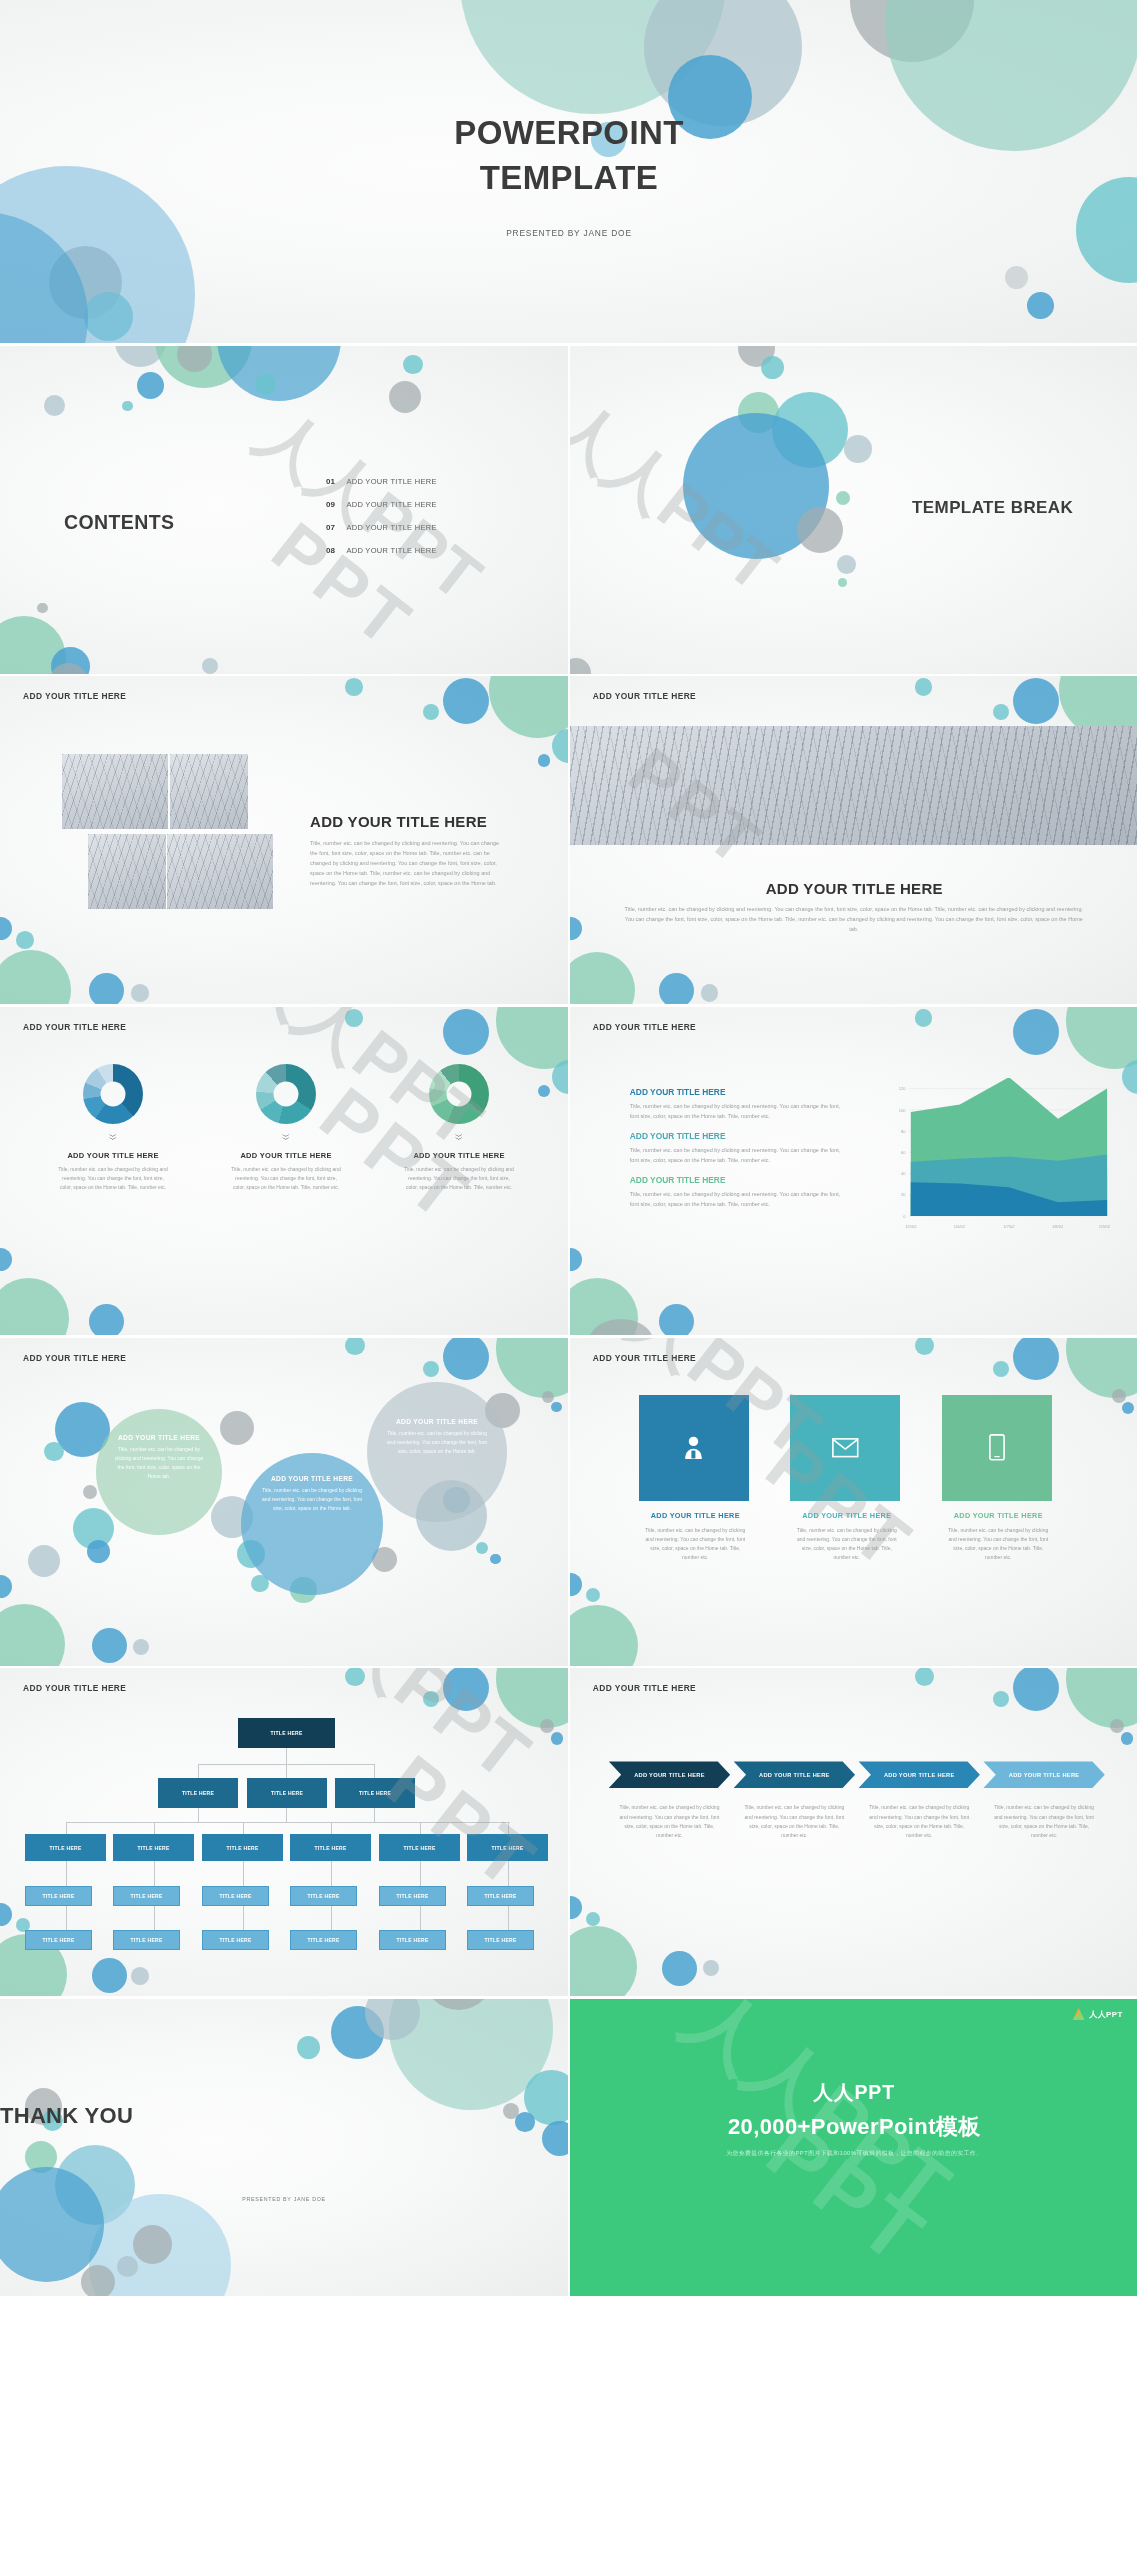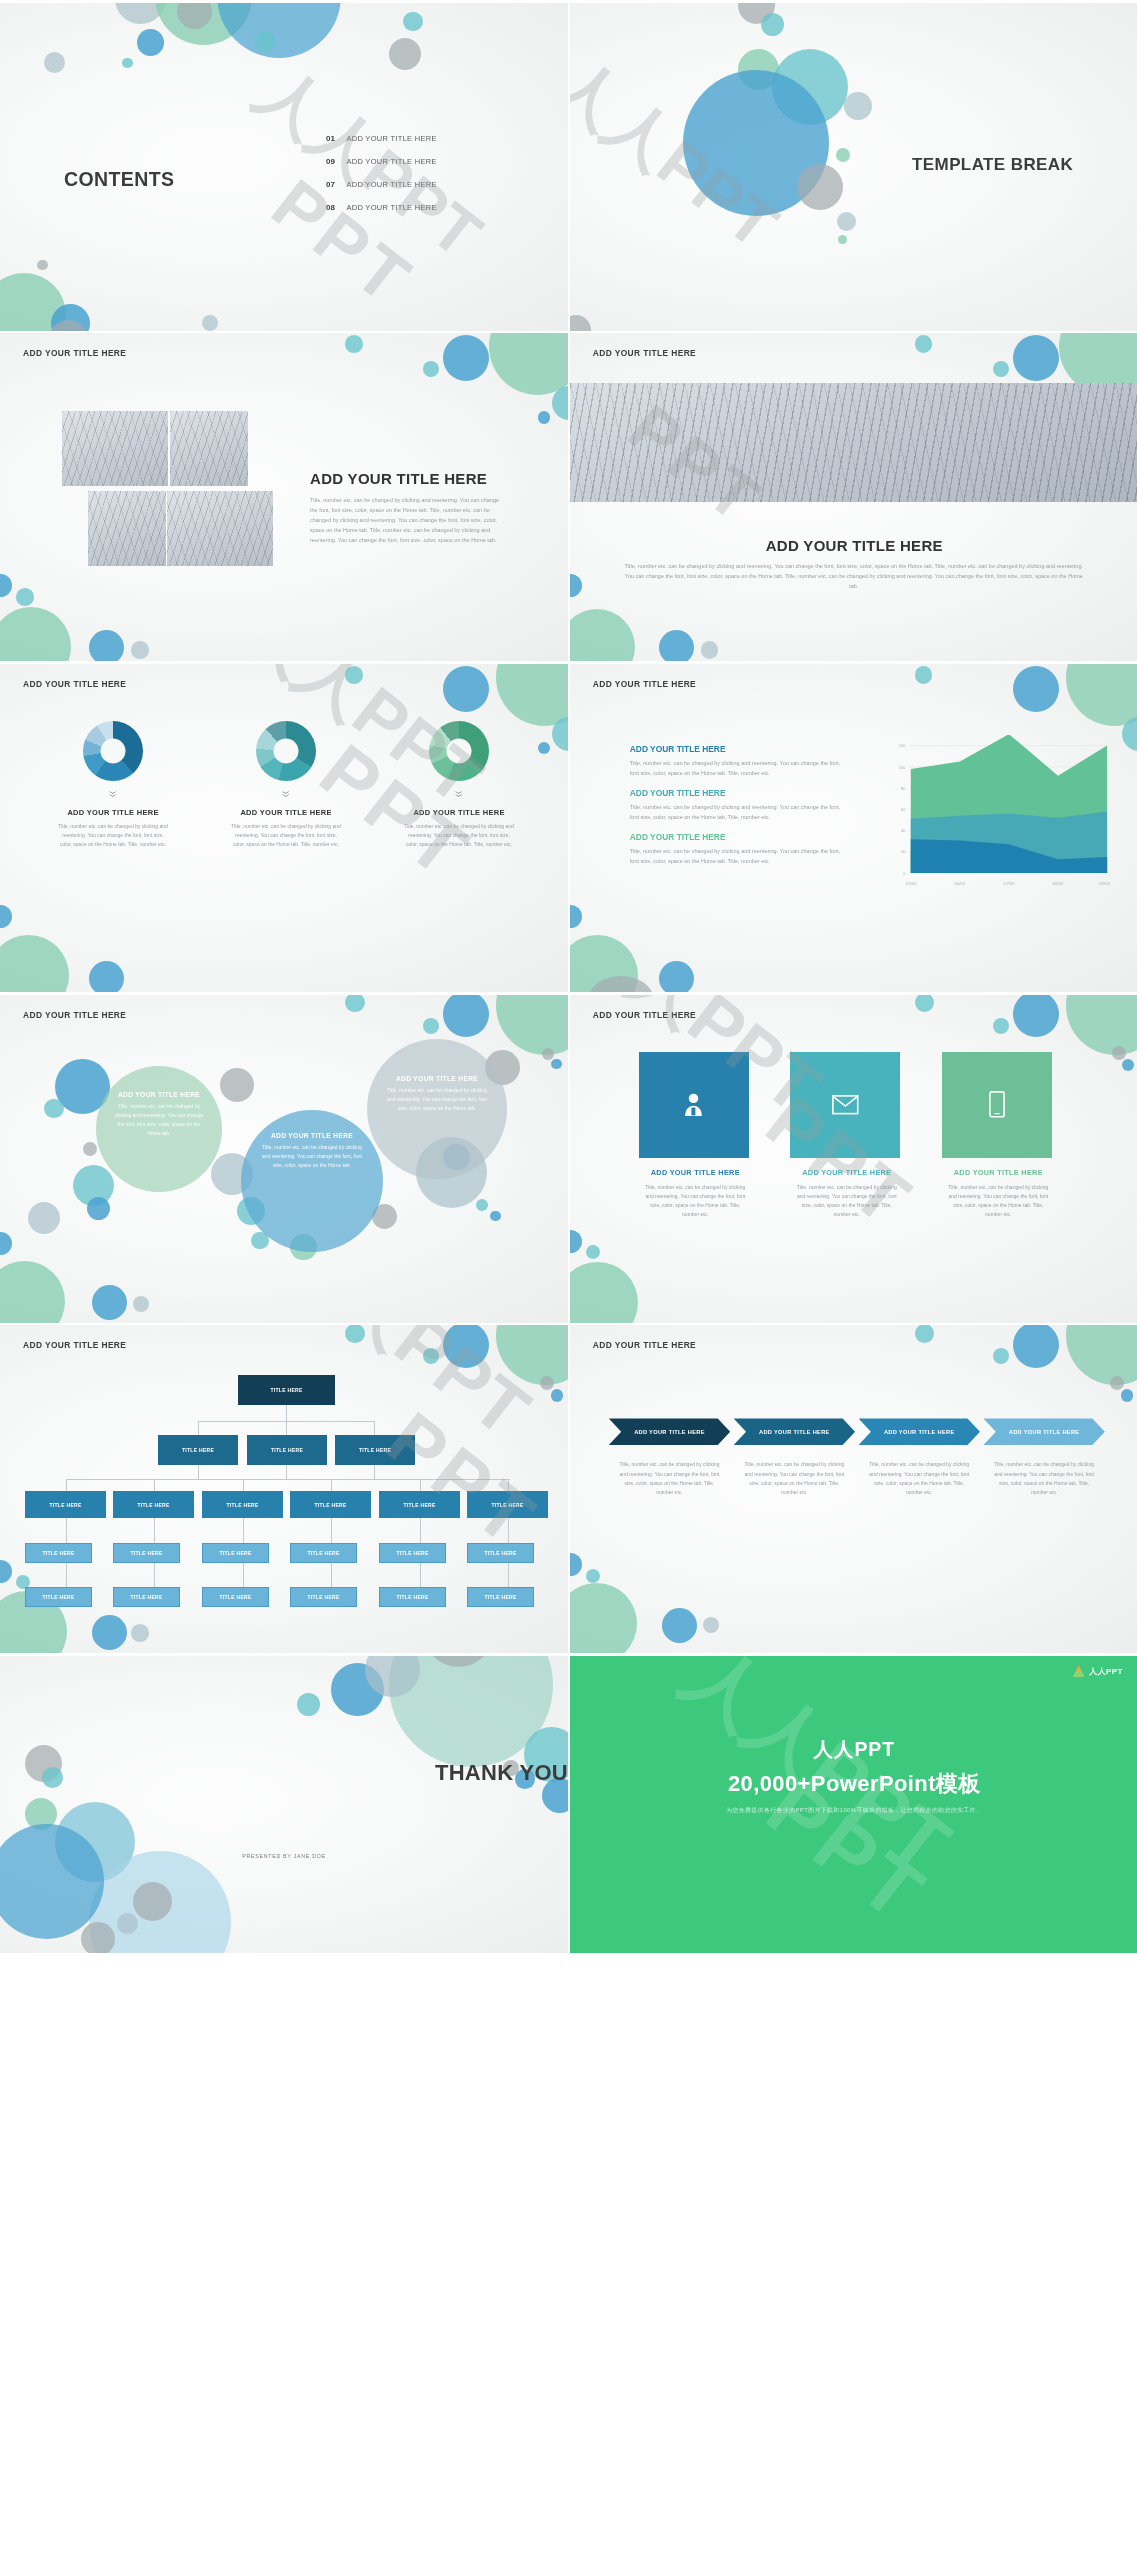--- a/index.html
+++ b/index.html
@@ -119,21 +119,21 @@
     clip-path: polygon(0 0, calc(100% - 12.4px) 0, 100% 50%, calc(100% - 12.4px) 100%, 0 100%, 12.4px 50%);
   }
 
   
   .bubtext { position:absolute; text-align:center; color:#fff; }
   .bubtext .t { font-size: 6.7px; font-weight:bold; letter-spacing:0.3px; margin-bottom: 4.4px; }
   .bubtext .b { font-size: 5px; line-height:1.78; opacity:.92; }
 
   
   .ty-title {
-    position:absolute; left:0; right:0; top:102px; text-align:right;
+    position:absolute; left:0; right:0; top:102px; text-align:left;
     font-size: 22px; font-weight:bold; color:#3b3b3b; line-height:1.4; letter-spacing:0.3px;
   }
   .ty-sub {
     position:absolute; left:0; right:0; top:197px; text-align:center;
     font-size: 5.3px; letter-spacing:0.7px; color:#7c7c7c;
   }
 
   
   .promo { background:#3cc97d; position:relative; overflow:hidden; }
   .promo-brand { position:absolute; right:16px; top:8.9px; display:flex; align-items:center; gap:4.4px; }
@@ -151,20 +151,41 @@
   .wm {
     position:absolute; color: rgba(150,154,156,.30);
     font-weight: bold; pointer-events:none; user-select:none; white-space:nowrap;
   }
 </style>
 </head>
 <body>
 
 <div class="page">
 
+  <div class="slide full" style="height:343px;">
+    <div class="bubble c-green" style="left:460px; top:-152px; width:266px; height:266px; background:rgba(150,208,196,.62);"></div>
+    <div class="bubble c-steel" style="left:644px; top:-32px;  width:158px; height:158px;"></div>
+    <div class="bubble c-grey" style="left:850px; top:-62px;  width:124px; height:124px;"></div>
+    <div class="bubble c-green" style="left:885px; top:-106px; width:257px; height:257px; background:rgba(147,207,192,.68);"></div>
+    <div class="bubble c-blue" style="left:668px; top:55px;   width:84px;  height:84px;"></div>
+    <div class="bubble c-teal" style="left:1076px;top:177px;  width:106px; height:106px;"></div>
+    <div class="bubble c-blue-l" style="left:591px; top:122px;  width:35px;  height:35px;"></div>
+    <div class="bubble c-grey-l" style="left:1005px;top:266px;  width:23px;  height:23px;"></div>
+    <div class="bubble c-blue" style="left:1027px;top:292px;  width:26.6px;  height:26.6px;"></div>
+    <div class="bubble c-grey" style="left:49px;  top:246px;  width:73px;  height:73px;"></div>
+    <div class="bubble c-teal" style="left:84px;  top:292px;  width:49px;  height:49px;"></div>
+    <div class="bubble c-blue-l" style="left:-62px; top:166px;  width:257px; height:257px; background:rgba(120,186,220,.55);"></div>
+    <div class="bubble c-blue" style="left:-124px;top:212px;  width:212px; height:212px; background:rgba(74,162,208,.55);"></div>
+
+    <div class="cover-title">
+      <div>POWERPOINT</div>
+      <div>TEMPLATE</div>
+    </div>
+    <div class="cover-sub">PRESENTED BY JANE DOE</div>
+  </div>
   <div class="gutter"></div>
 
   <div class="row">
     <div class="slide half">
       <div class="bubble c-steel" style="left:115px; top:-30px; width:51px; height:51px;"></div>
       <div class="bubble c-green" style="left:155px; top:-55px; width:97px; height:97px;"></div>
       <div class="bubble c-blue" style="left:217px; top:-69px; width:124px; height:124px; background:rgba(74,162,208,.70);"></div>
       <div class="bubble c-grey" style="left:177px; top:-8.9px; width:35px; height:35px;"></div>
       <div class="bubble c-blue" style="left:137px; top:26.6px;  width:26.6px; height:26.6px;"></div>
       <div class="bubble c-teal" style="left:255px; top:28px;  width:21px; height:21px;"></div>

